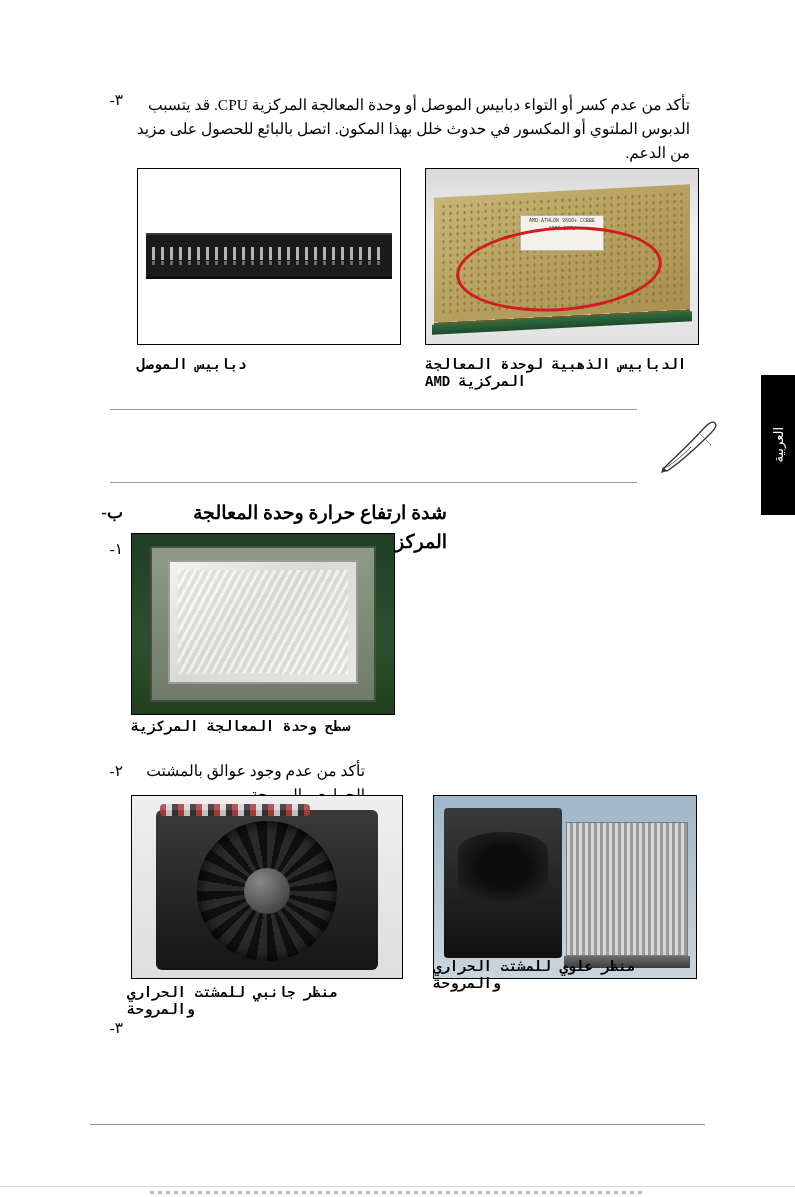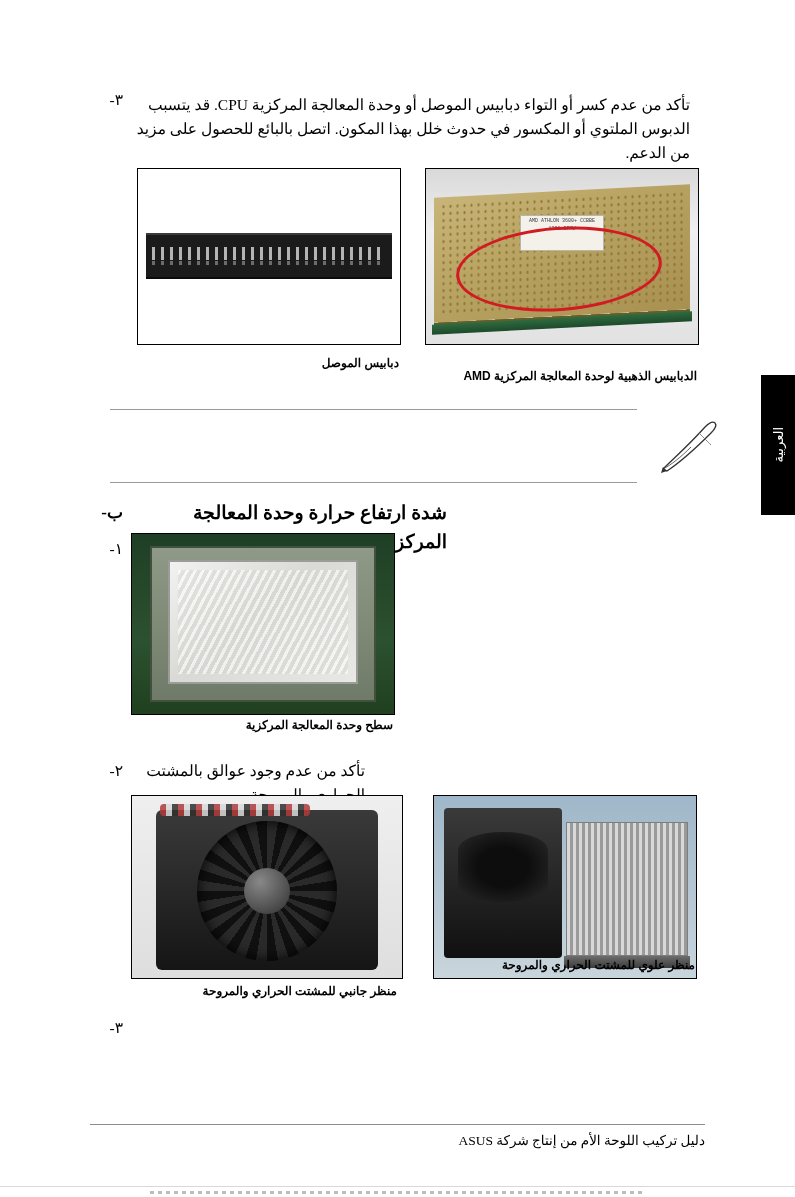--- a/index.html
+++ b/index.html
@@ -155,28 +155,28 @@
   #photo-amd .edge {
     position: absolute;
     left: 6px; right: 6px; bottom: 16px; height: 10px;
     background: linear-gradient(#2f6b3f, #1d4a2b);
     transform: skewY(-3deg);
   }
 
   
   .caption {
     position: absolute;
-    font-size: 12px;
+    font-size: 14px;
     font-weight: bold;
-    text-align: right;
+    text-align: left;
     direction: rtl;
-    font-family: Liberation Sans, sans-serif;
+    font-family: Liberation Mono, monospace;
   }
   #cap-connector { left: 137px; top: 356px; width: 262px; }
-  #cap-amd { left: 425px; top: 356px; width: 272px; margin-top: 13px; }
+  #cap-amd { left: 425px; top: 356px; width: 272px; }
   #cap-cpu-surface { left: 131px; top: 718px; width: 262px; }
   #cap-fan-side { left: 127px; top: 984px; width: 270px; }
   #cap-heatsink-top { left: 433px; top: 958px; width: 262px; }
 
   
   .note-rule {
     position: absolute;
     left: 110px;
     width: 527px;
     border-top: 1px solid #9a9a9a;
@@ -409,18 +409,17 @@
     <div class="bg"></div>
     <div class="shroud"></div>
     <div class="fins"></div>
     <div class="base"></div>
   </div>
   <div class="caption" id="cap-heatsink-top">منظر علوي للمشتت الحراري والمروحة</div>
 
   <div class="num" id="item3b-num">٣-</div>
 
   <div id="footer-rule"></div>
-  <div id="footer-text">دليل تركيب اللوحة الأم من إنتاج شركة ASUS</div>
   <div id="bottom-bar">
     <div class="stripe"></div>
   </div>
 
 </div>
 
 </body></html>

